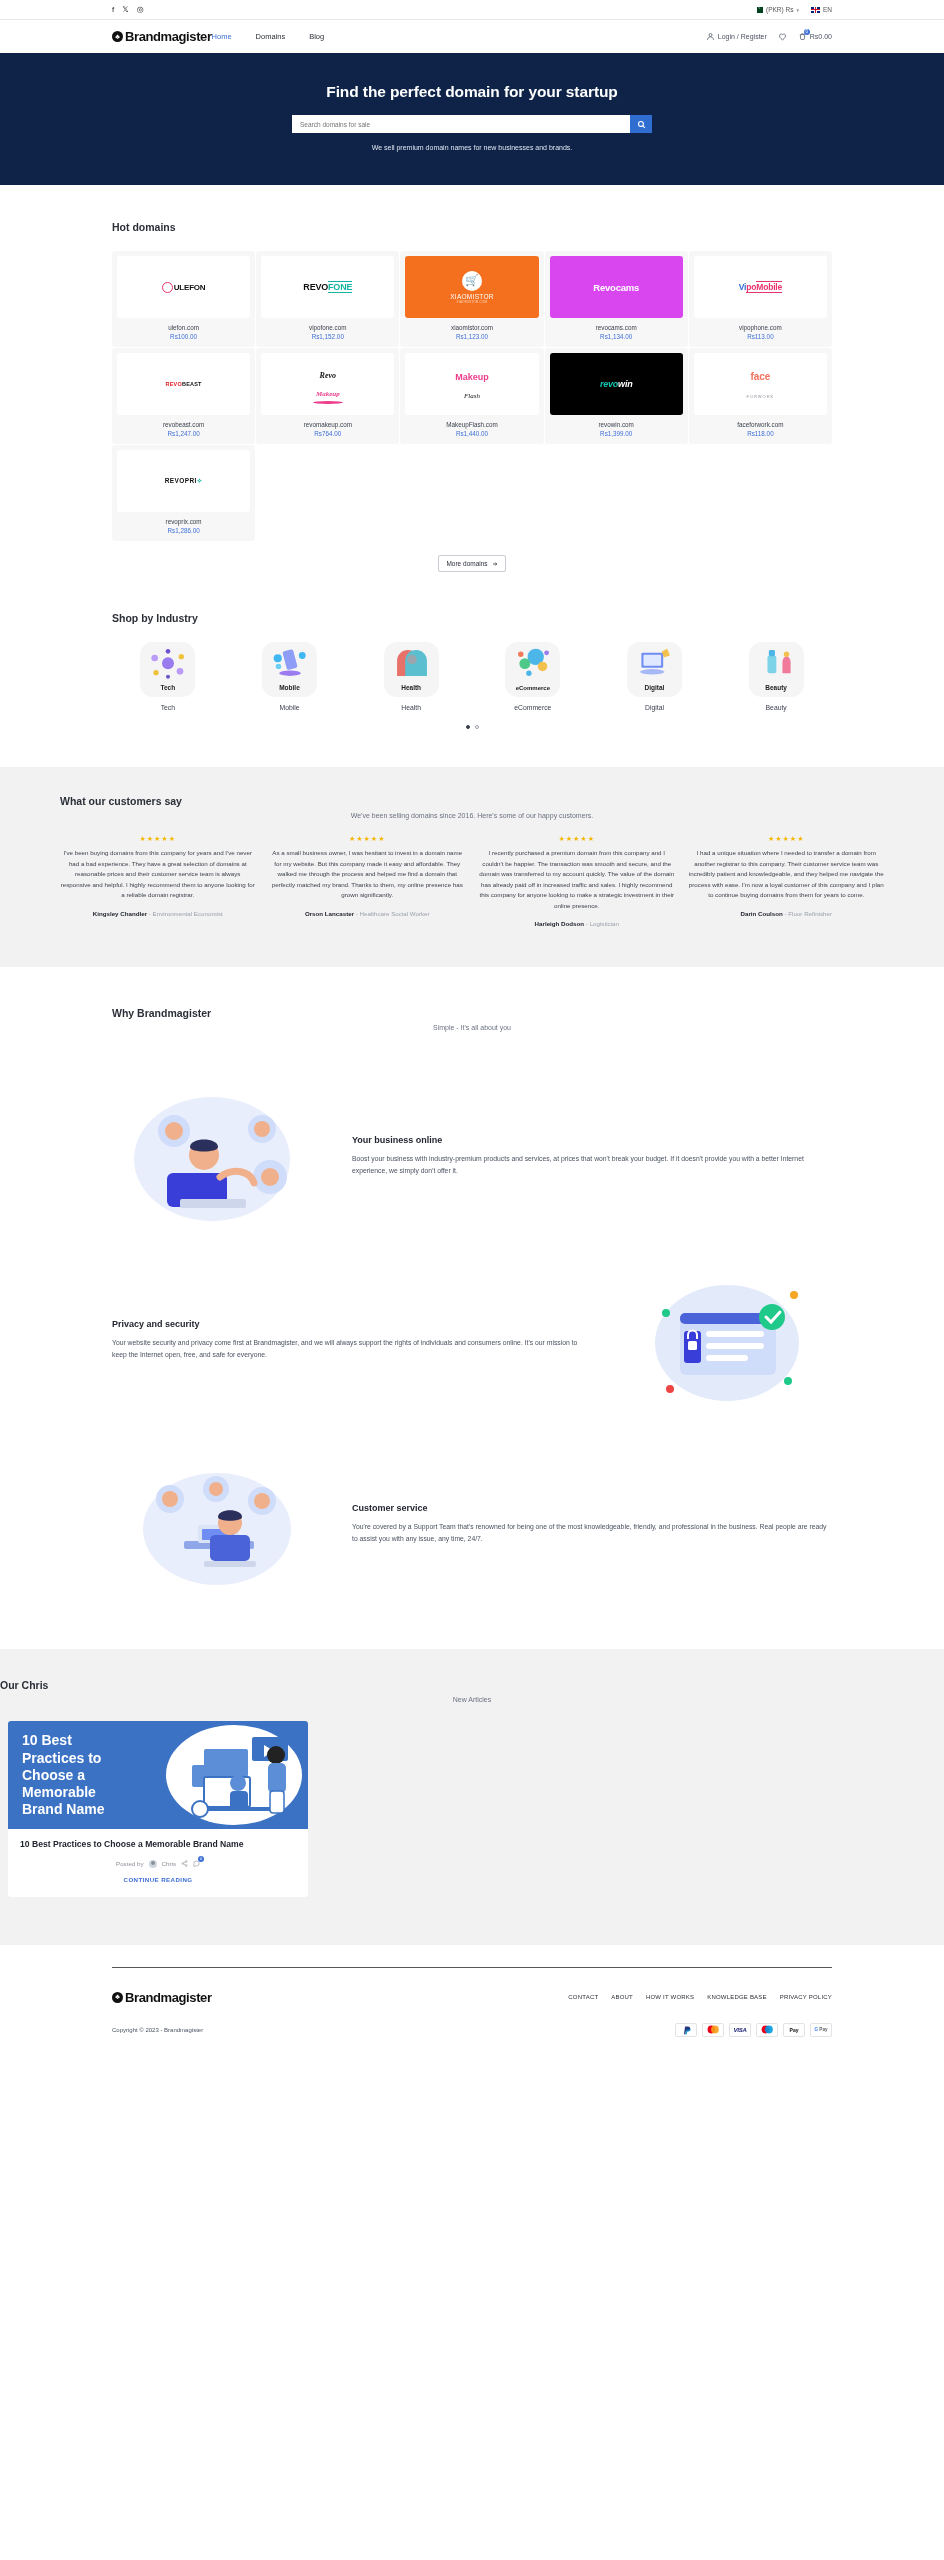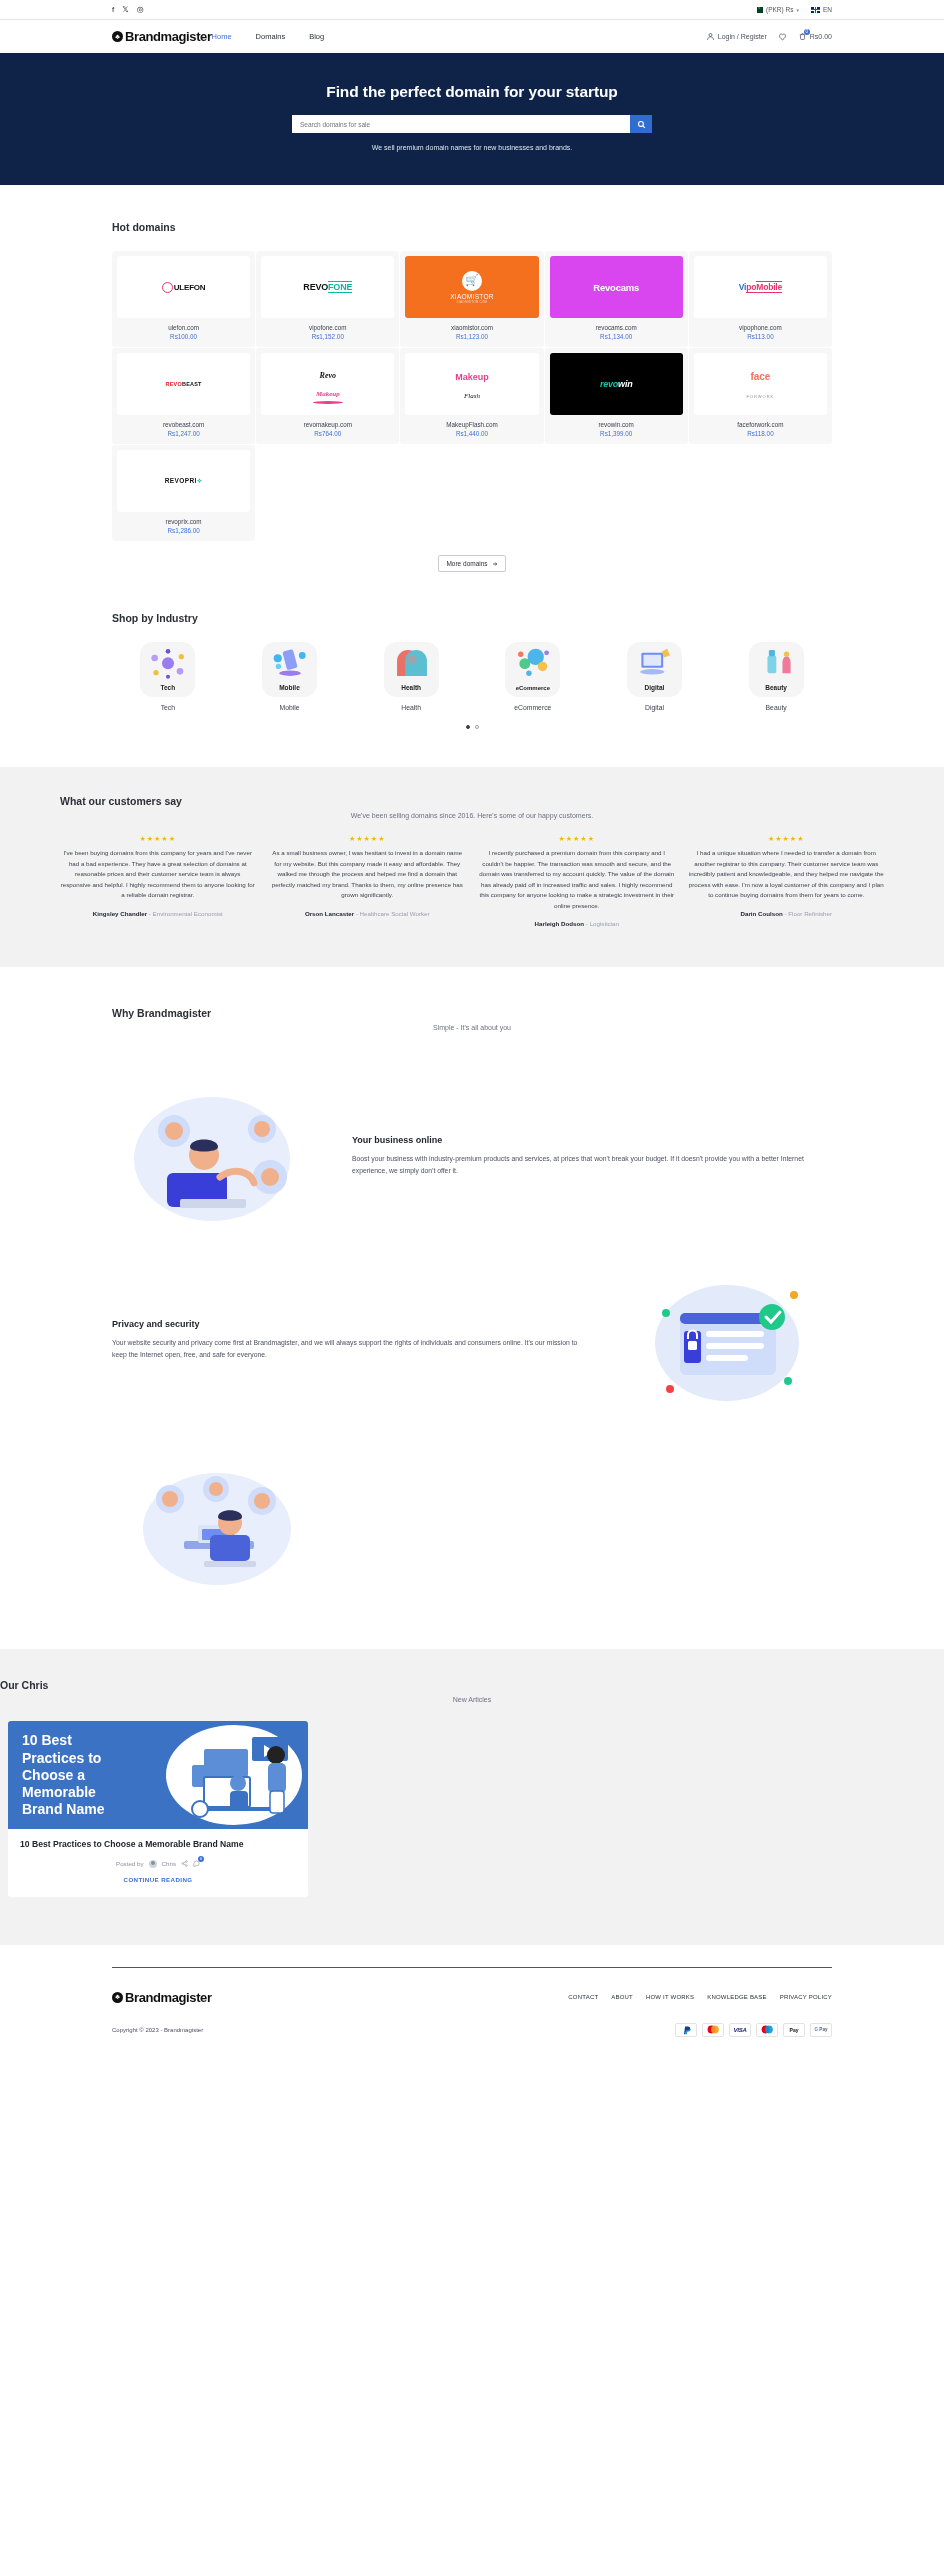--- a/index.html
+++ b/index.html
@@ -598,20 +598,24 @@
         <circle cx="150" cy="52" r="14" fill="#cfdcfa"></circle>
           <circle cx="150" cy="52" r="8" fill="#f0b08c"></circle>
         <rect x="72" y="92" width="70" height="8" rx="2" fill="#8fa6e8"></rect>
         <rect x="86" y="76" width="40" height="18" rx="2" fill="#dbe4f7"></rect>
         <rect x="90" y="80" width="32" height="11" rx="1" fill="#6f8df2"></rect>
         <circle cx="118" cy="74" r="12" fill="#f0b08c"></circle>
         <path d="M106 68c0-9 24-9 24 0 0 5-24 5-24 0z" fill="#2b2f5c"></path>
         <rect x="98" y="86" width="40" height="26" rx="5" fill="#4a63d8"></rect>
         <rect x="92" y="112" width="52" height="6" rx="2" fill="#cdd6ea"></rect>
       </svg>
+    </div>
+    <div class="feature-body">
+      <div class="feature-h">Customer service</div>
+      <div class="feature-p">You're covered by a Support Team that's renowned for being one of the most knowledgeable, friendly, and professional in the business. Real people are ready to assist you with any issue, any time, 24/7.</div>
     </div>
   </div>
 </div>
 
 <div class="blog">
   <div class="section-title">Our Chris</div>
   <div class="section-sub">New Articles</div>
   <div class="blog-grid">
     <div class="blog-card">
       <div class="blog-cover">

